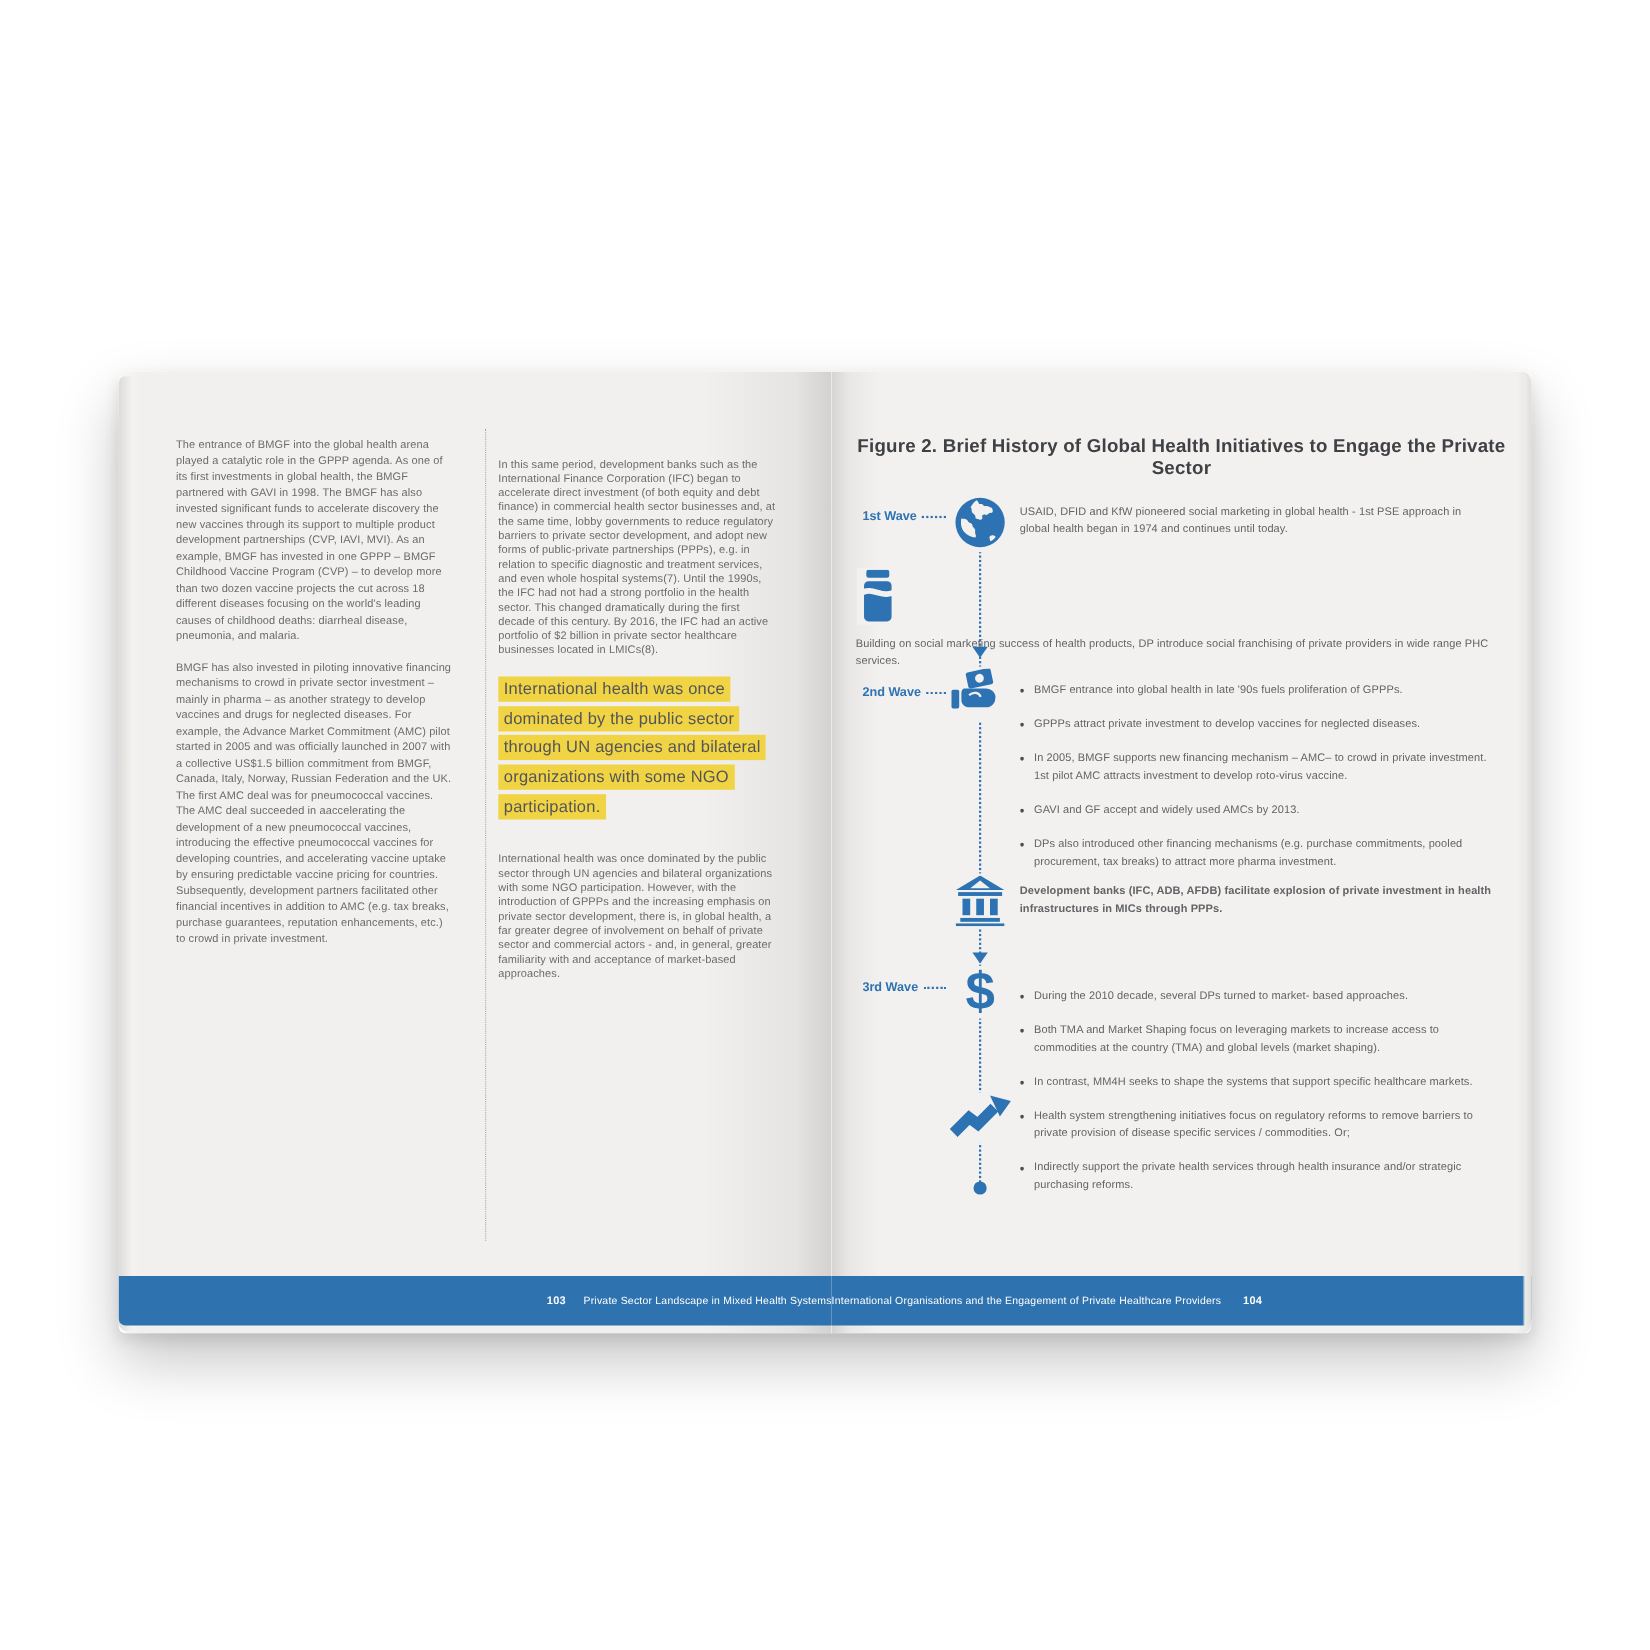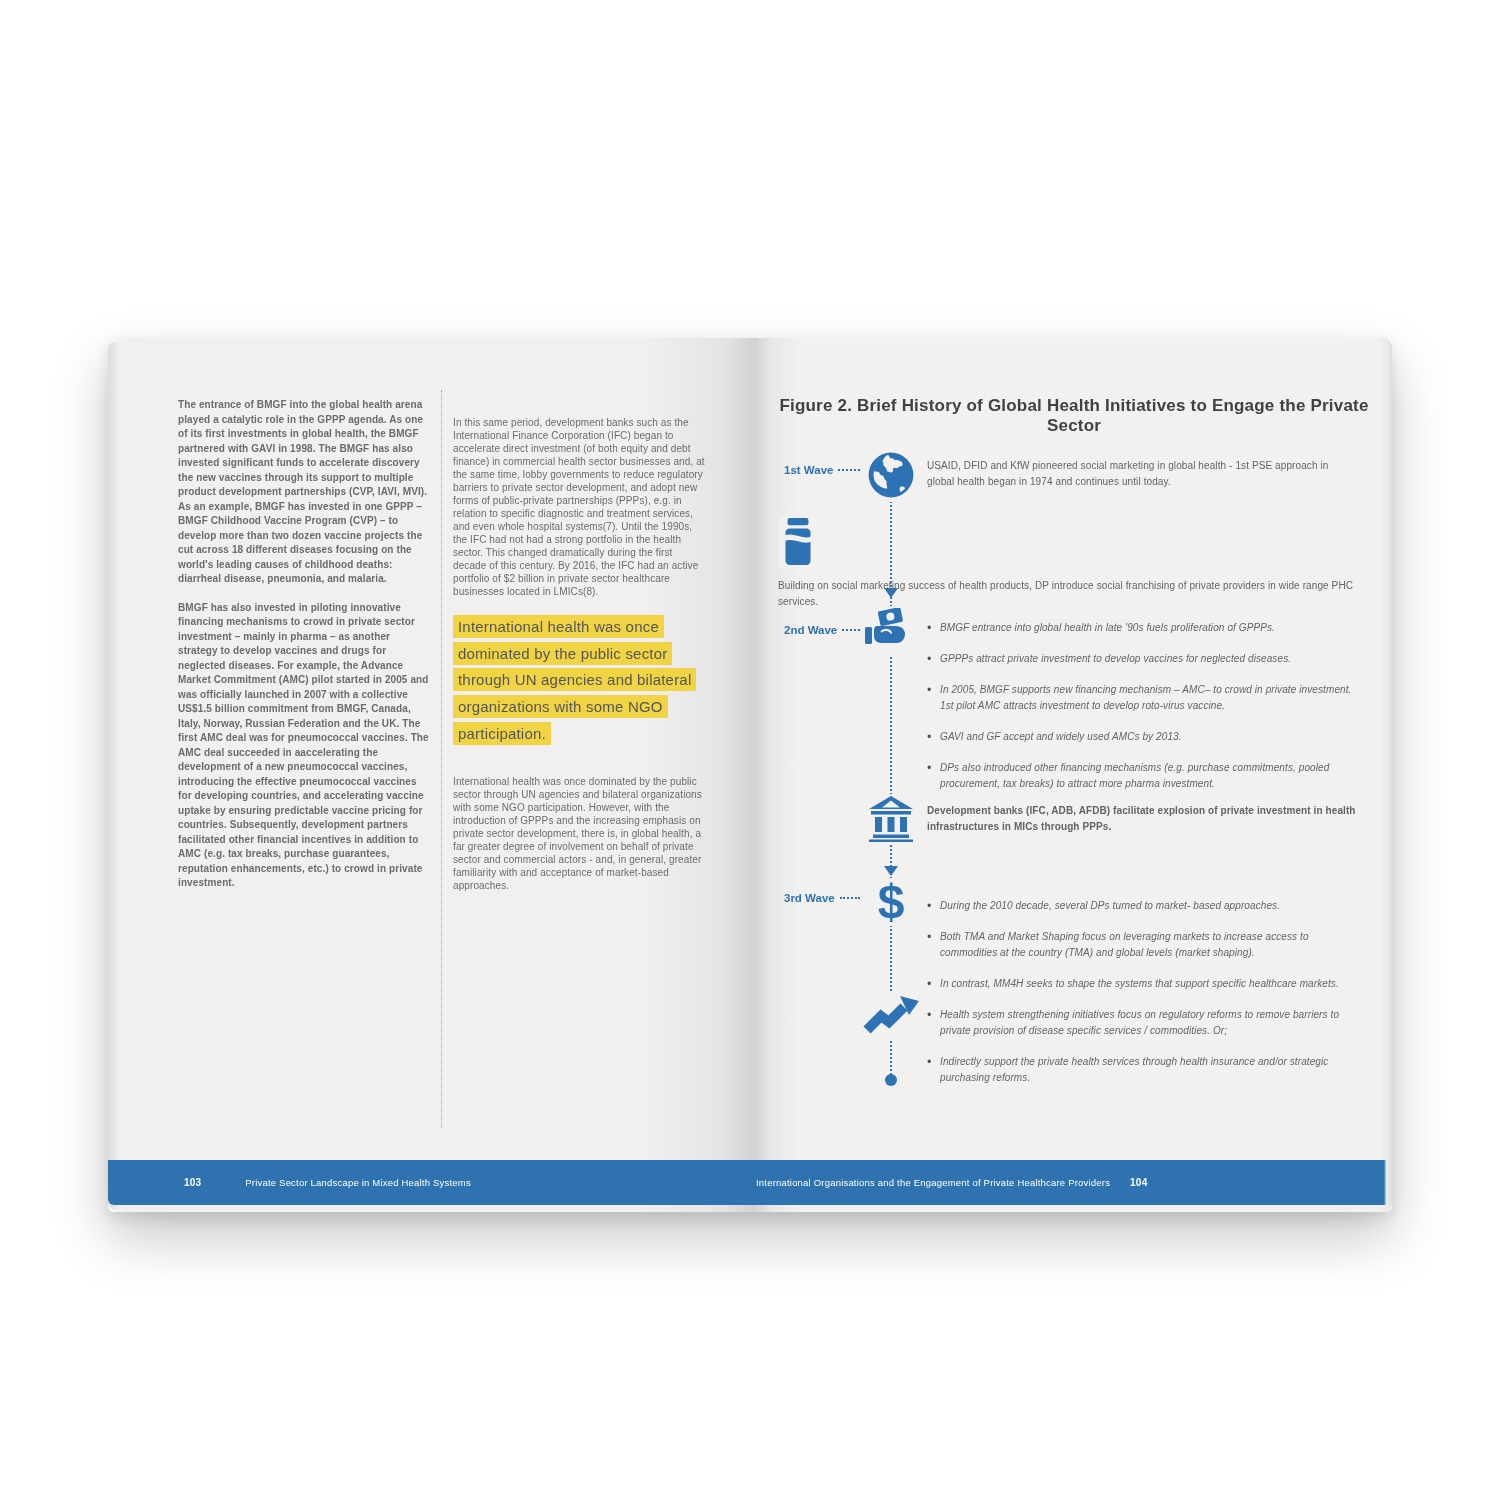--- a/index.html
+++ b/index.html
@@ -35,21 +35,21 @@
       linear-gradient(to left, rgba(0,0,0,0.06) 0, rgba(0,0,0,0) 2%);
   }
   .page-right::after { 
     content:""; position:absolute; right:0; top:3px; bottom:3px; width:8px;
     background:linear-gradient(to left,#dedddb,#edecea 70%, rgba(0,0,0,0) 100%);
     border-radius:0 8px 8px 0;
   }
 
   
   .col { position:absolute; color:#6a6b6e; font-size:10px; letter-spacing:0.1px; }
-  .col-1 { left:70px; top:60px; width:252px; line-height:1.45;font-weight:bold; }
+  .col-1 { left:52px; top:60px; width:252px; line-height:1.45; }
   .col-2 { left:345px; top:54px; width:252px; line-height:1.3;margin-top:24px; }
   .col-1 p + p { margin-top:14px; }
   .col-divider {
     position:absolute; left:333px; top:52px; height:738px; width:0;
     border-left:1px dotted #a9a8a5;
   }
   .quote-block {
     margin-top:16px; margin-bottom:28px;
     font-size:15px; line-height:1.78; color:#54555a; letter-spacing:0.2px;
   }
@@ -58,21 +58,21 @@
     padding:3px 5px;
     -webkit-box-decoration-break:clone; box-decoration-break:clone;
   }
 
   
   .footer-band {
     position:absolute; left:0; right:0; bottom:7px; height:45px;
     background:#2e73b0; color:#fff; display:flex; align-items:center;
     font-size:9.5px; letter-spacing:0.2px;
   }
-  .band-left { padding-left:76px; gap:44px; border-radius:0 0 0 6px; }
+  .band-left { padding-left:76px; gap:16px; border-radius:0 0 0 6px;justify-content:flex-end; }
   .band-right { justify-content:flex-start; padding-right:56px; gap:20px; border-radius:0 0 6px 0; }
   .page-num { font-weight:bold; font-size:10px; }
 
   
   .fig-title {
     position:absolute; top:58px; left:0; right:0; text-align:center;
     font-size:17px; font-weight:bold; color:#3f4144; letter-spacing:0.2px;
   }
   .timeline-line {
     position:absolute; left:134px; top:140px; height:600px; width:0;
@@ -94,21 +94,21 @@
   .wave-label { font-weight:bold; color:#2d72b2; font-size:11.5px; white-space:nowrap; }
   .leader { flex:1; height:0; border-top:2px dotted #2d72b2; margin:0 3px 0 5px; }
   .icon-col { width:56px; flex:none; display:flex; justify-content:center; }
   .icon-wrap { background:#f2f1ef; padding:2px; display:inline-flex; color:#2d72b2; }
   .dollar-glyph {
     font-size:48px; font-weight:800; color:#2d72b2; line-height:1;
     background:#f2f1ef; padding:0 8px;
   }
   .text-col { flex:1; padding-left:8px; font-size:10px; line-height:1.6; color:#626366; letter-spacing:0.1px; }
   .bullets { list-style:none; }
-  .bullets li { position:relative; padding-left:13px; margin-bottom:15px;font-style:italic; }
+  .bullets li { position:relative; padding-left:13px; margin-bottom:15px; }
   .bullets li:last-child { margin-bottom:0; }
   .bullets li::before { content:"\2022"; position:absolute; left:0; top:-1px; font-size:12px; color:#4c4d50; }
 
   .row-globe  { top:110px; } .row-globe  .wave-col { padding-top:16px;align-items:center; } .row-globe  .text-col { padding-top:10px; }
   .row-vial   { top:178px;flex-direction:column; } .row-vial   .text-col { padding-top:10px; }
   .row-hand   { top:268px; } .row-hand   .wave-col { padding-top:18px; } .row-hand   .text-col { padding-top:14px; }
   .row-bank   { top:456px; } .row-bank   .text-col { padding-top:9px;font-weight:bold; }
   .row-dollar { top:540px; } .row-dollar .wave-col { padding-top:14px; } .row-dollar .text-col { padding-top:20px; }
   .row-trend  { top:655px; } .row-trend  .text-col { padding-top:14px; }
 </style>

